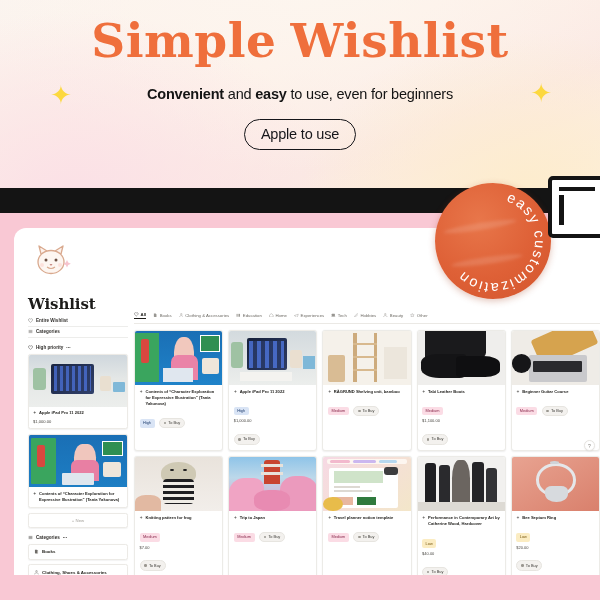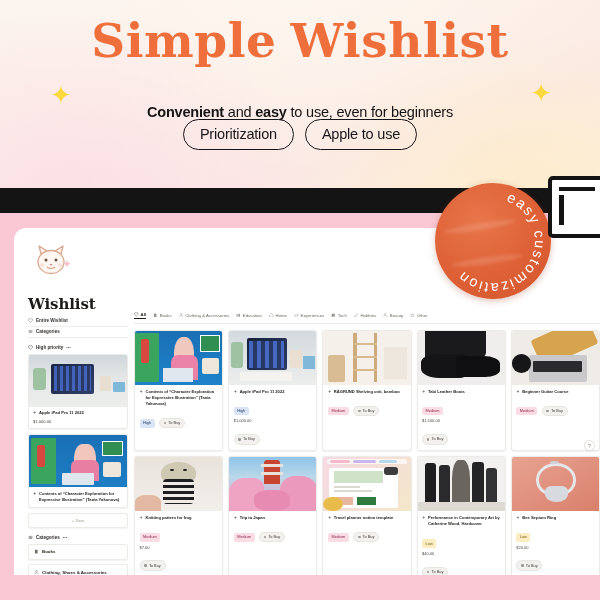--- a/index.html
+++ b/index.html
@@ -42,21 +42,20 @@
 
   .promo-sub {
     position: absolute;
     left: 0; top: 86px;
     width: 600px;
     text-align: center;
     font-size: 14.5px;
     color: #141414;
     letter-spacing: -0.2px;
     white-space: nowrap;
-    margin-top: 18px;
   }
   .promo-sub b { font-weight: 700; }
 
   .sparkle {
     position: absolute;
     color: #fcd83f;
     font-size: 22px;
     line-height: 1;
     user-select: none;
   }
@@ -386,21 +385,20 @@
   <div class="promo-title">
     <span>Simple</span><span class="gap"></span><span>Wishlist</span>
   </div>
 
   <div class="sparkle left">✦</div>
   <div class="sparkle right">✦</div>
 
   <div class="promo-sub"><b>Convenient</b><span> and </span><b>easy</b><span> to use, even for beginners</span></div>
 
   <div class="pill-row">
-    <div class="pill">Prioritization</div>
     <div class="pill">Apple to use</div>
   </div>
 </div>
 
 <div class="frame-bar"></div>
 <div class="pink-band"></div>
 
 <div class="app">
   <div class="app-inner">
 

